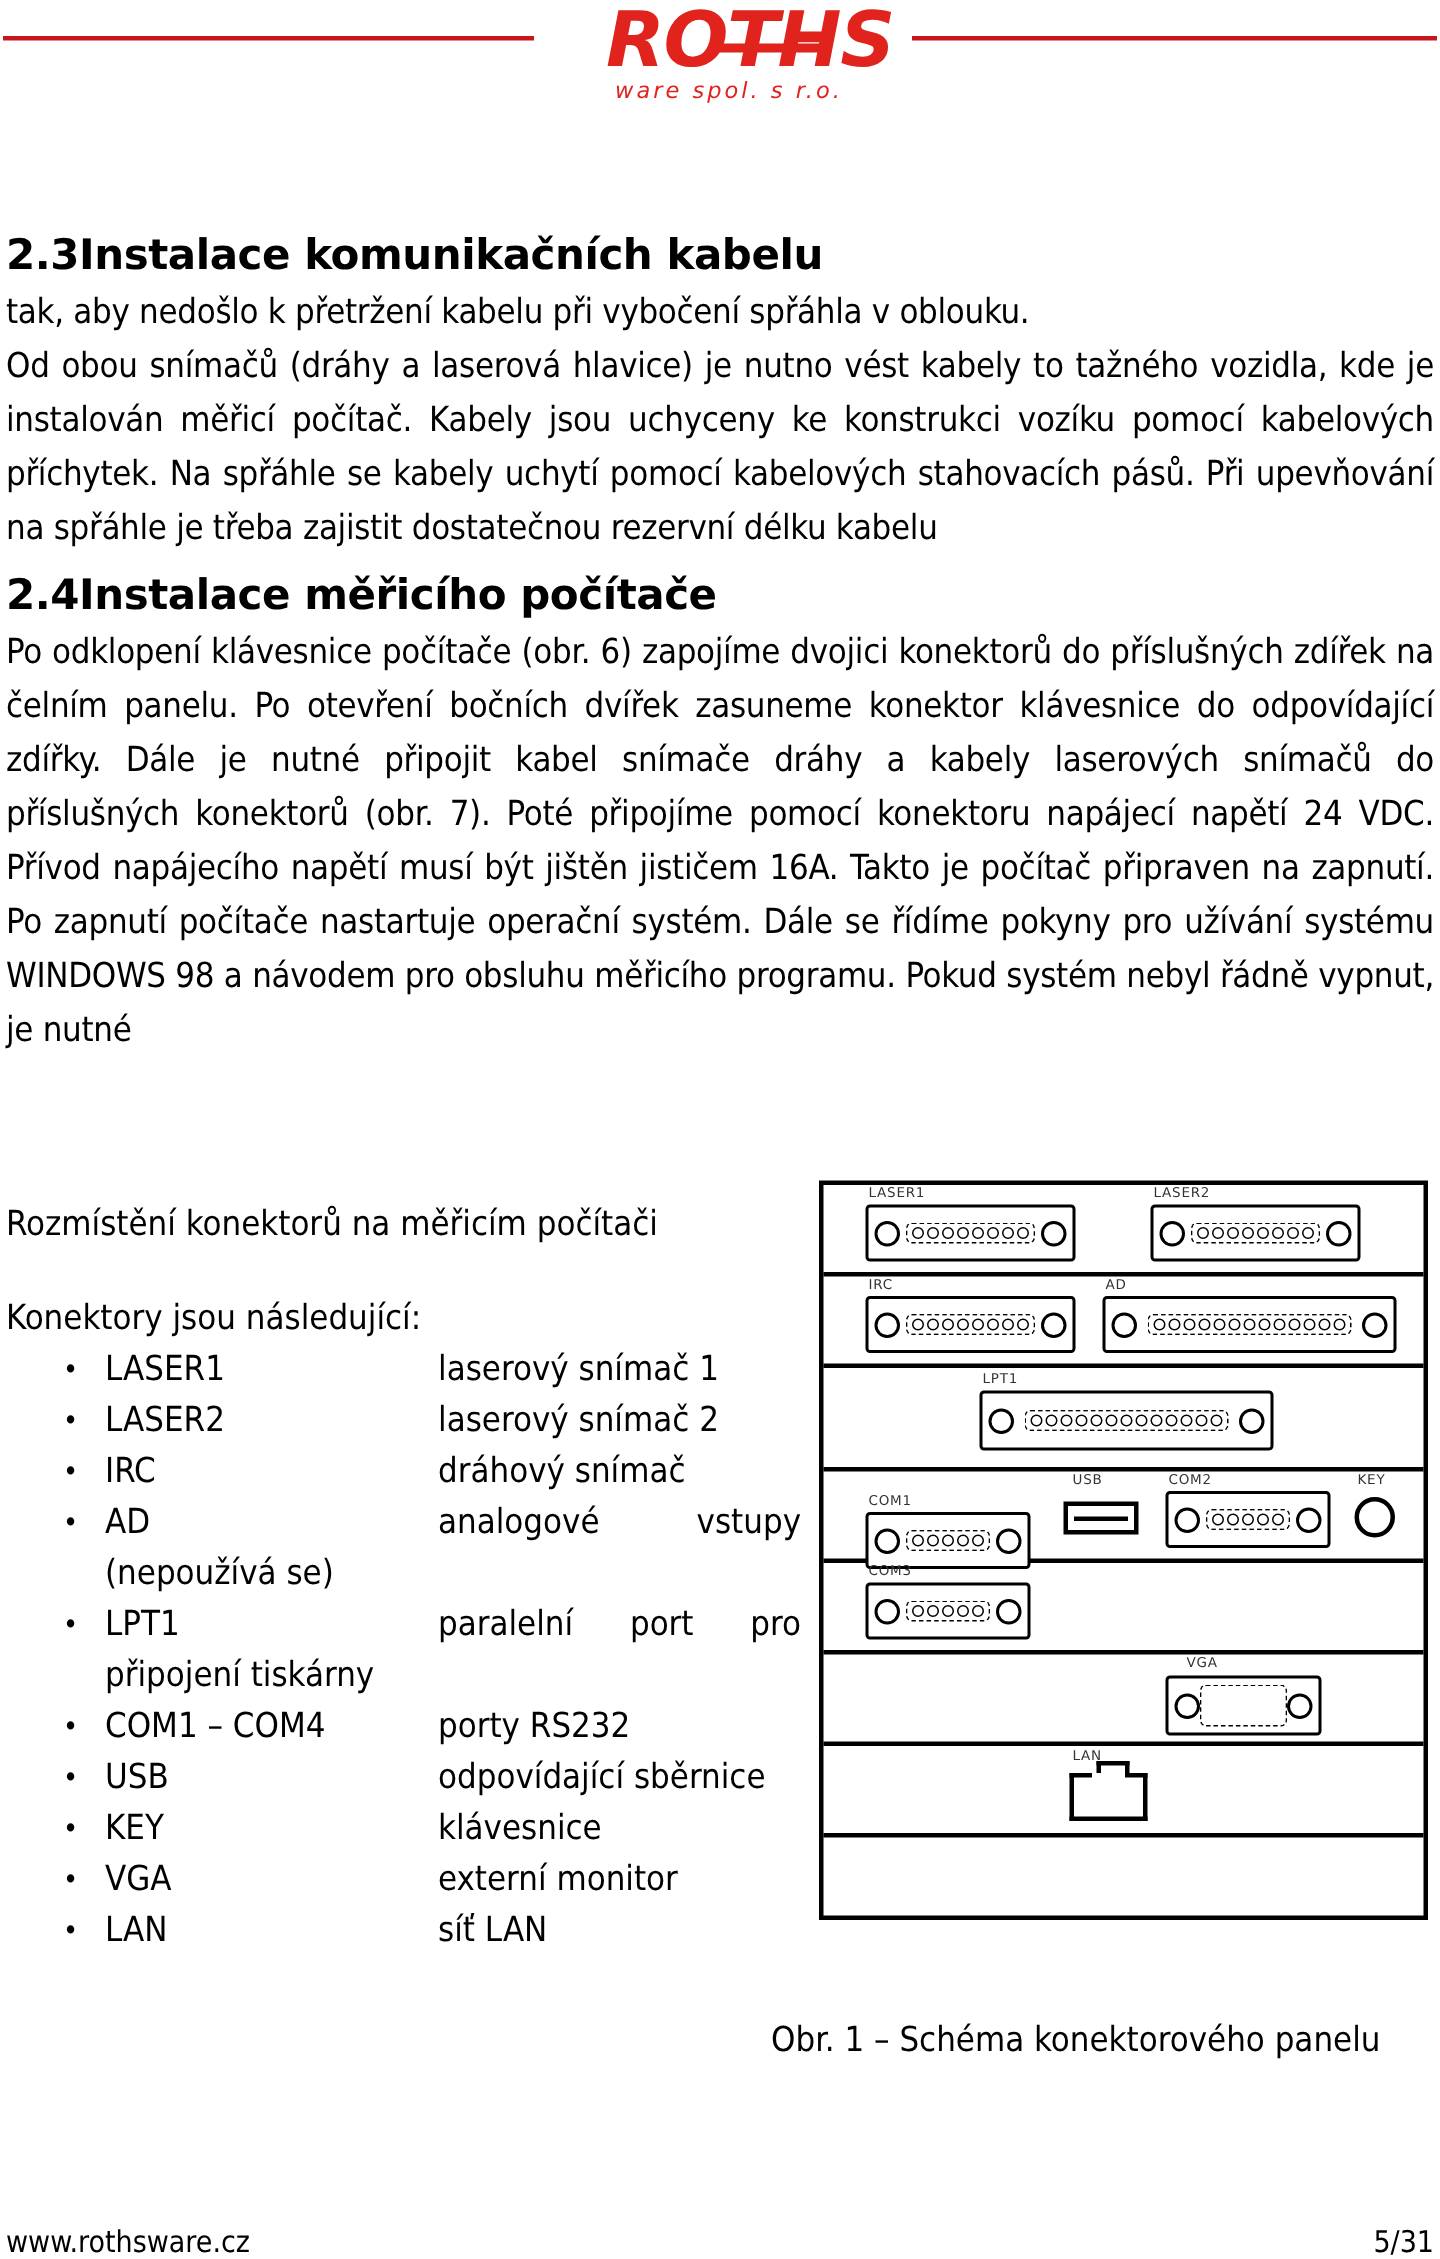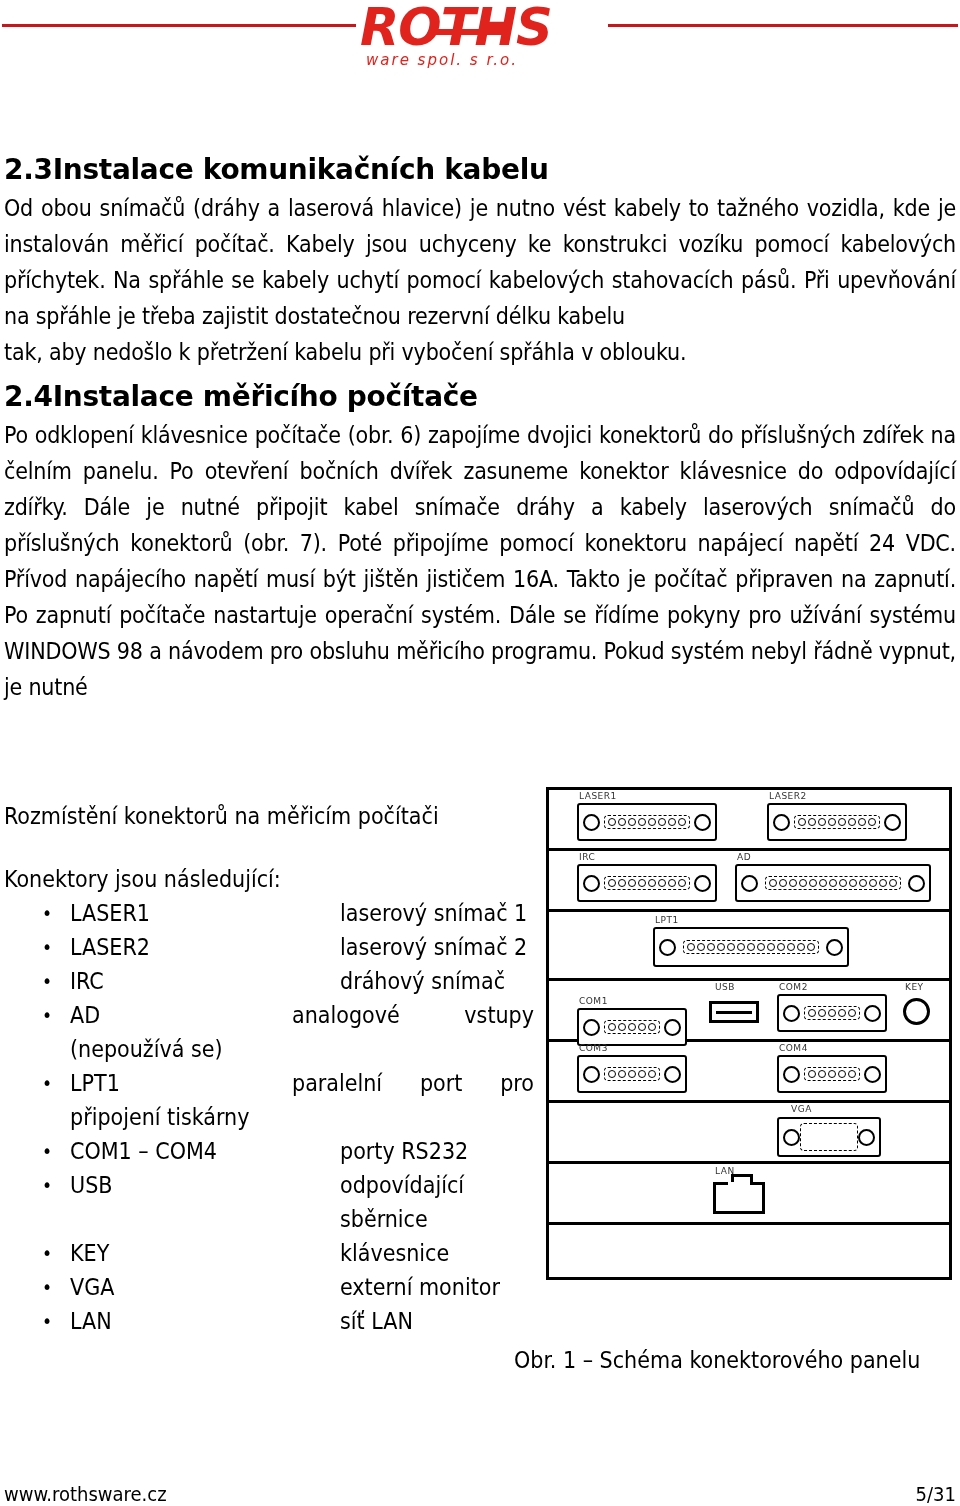--- a/index.html
+++ b/index.html
@@ -30,21 +30,21 @@
     position: absolute;
     top: 24px;
     height: 3px;
     background: #c8161d;
   }
   .rule-left  { left: 2px;   width: 354px; }
   .rule-right { left: 608px; width: 350px; }
 
   .logo {
     position: absolute;
-    left: 360px;
+    left: 404px;
     top: 2px;
     width: 208px;
     text-align: left;
   }
   .logo-mark {
     position: relative;
     display: block;
     font-family: "DejaVu Sans", sans-serif;
     font-weight: bold;
     font-style: italic;
@@ -148,21 +148,21 @@
   }
   li .name {
     flex: 0 0 222px;
     white-space: nowrap;
   }
   li .desc {
     flex: 1 1 auto;
     text-align: justify;
     text-align-last: justify;
   }
-  li.nobreak .desc { text-align-last: left; margin-left: 48px; }
+  li.nobreak .desc { text-align-last: left; }
   .cont {
     margin-left: 66px;
     font-family: "DejaVu Sans Condensed", "DejaVu Sans", sans-serif;
     font-size: 23px;
     line-height: 34px;
     color: #000;
   }
 
   
   .figure {
@@ -359,22 +359,22 @@
       <span class="logo-strike"></span>
       <span class="logo-sub">ware spol. s r.o.</span>
     </div>
   </div>
 
   <div class="doc">
 
     <h2 class="sec">
       <span class="num">2.3</span><span>Instalace komunikačních kabelu</span>
     </h2>
+    <p class="body last-left">tak, aby nedošlo k přetržení kabelu při vybočení spřáhla v oblouku.</p>
     <p class="body">Od obou snímačů (dráhy a laserová hlavice) je nutno vést kabely to tažného vozidla, kde je instalován měřicí počítač. Kabely jsou uchyceny ke konstrukci vozíku pomocí kabelových příchytek. Na  spřáhle se kabely uchytí pomocí kabelových stahovacích pásů. Při upevňování na spřáhle je třeba zajistit dostatečnou rezervní délku kabelu</p>
-    <p class="body last-left">tak, aby nedošlo k přetržení kabelu při vybočení spřáhla v oblouku.</p>
 
     <div class="gap-sm"></div>
 
     <h2 class="sec">
       <span class="num">2.4</span><span>Instalace měřicího počítače</span>
     </h2>
     <p class="body">Po odklopení klávesnice počítače (obr. 6) zapojíme dvojici konektorů do příslušných zdířek na čelním panelu. Po otevření bočních dvířek zasuneme konektor klávesnice do odpovídající zdířky. Dále je nutné připojit kabel snímače dráhy a kabely laserových snímačů do příslušných konektorů (obr. 7). Poté připojíme pomocí konektoru napájecí napětí 24 VDC. Přívod napájecího napětí musí být jištěn jističem 16A. Takto je počítač připraven na zapnutí. Po zapnutí počítače nastartuje operační systém. Dále se řídíme pokyny pro užívání systému WINDOWS 98 a návodem pro obsluhu měřicího programu. Pokud systém nebyl řádně vypnut, je nutné</p>
 
   </div>
 
@@ -610,37 +610,20 @@
           </div>
           <div class="port" style="left:352px;top:2px;width:40px;height:54px;">
             <span class="plabel" style="left:4px;">KEY</span>
             <div class="ps2" style="left:2px;"></div>
           </div>
         </div>
 
         <div class="panel-row">
           <div class="port" style="left:28px;top:2px;width:115px;height:54px;">
             <span class="plabel">COM3</span>
-            <div class="dsub" style="left:0;width:110px;height:38px;">
-              <span class="screw"></span>
-              <span class="pins">
-                <span class="pinrow">
-                  <i class="pin"></i>
-                    <i class="pin"></i>
-                    <i class="pin"></i>
-                    <i class="pin"></i>
-                    <i class="pin"></i>
-                </span>
-
-              </span>
-              <span class="screw"></span>
-            </div>
-          </div>
-          <div class="port" style="left:228px;top:2px;width:115px;height:54px;">
-            <span class="plabel">COM4</span>
             <div class="dsub" style="left:0;width:110px;height:38px;">
               <span class="screw"></span>
               <span class="pins">
                 <span class="pinrow">
                   <i class="pin"></i>
                     <i class="pin"></i>
                     <i class="pin"></i>
                     <i class="pin"></i>
                     <i class="pin"></i>
                 </span>

